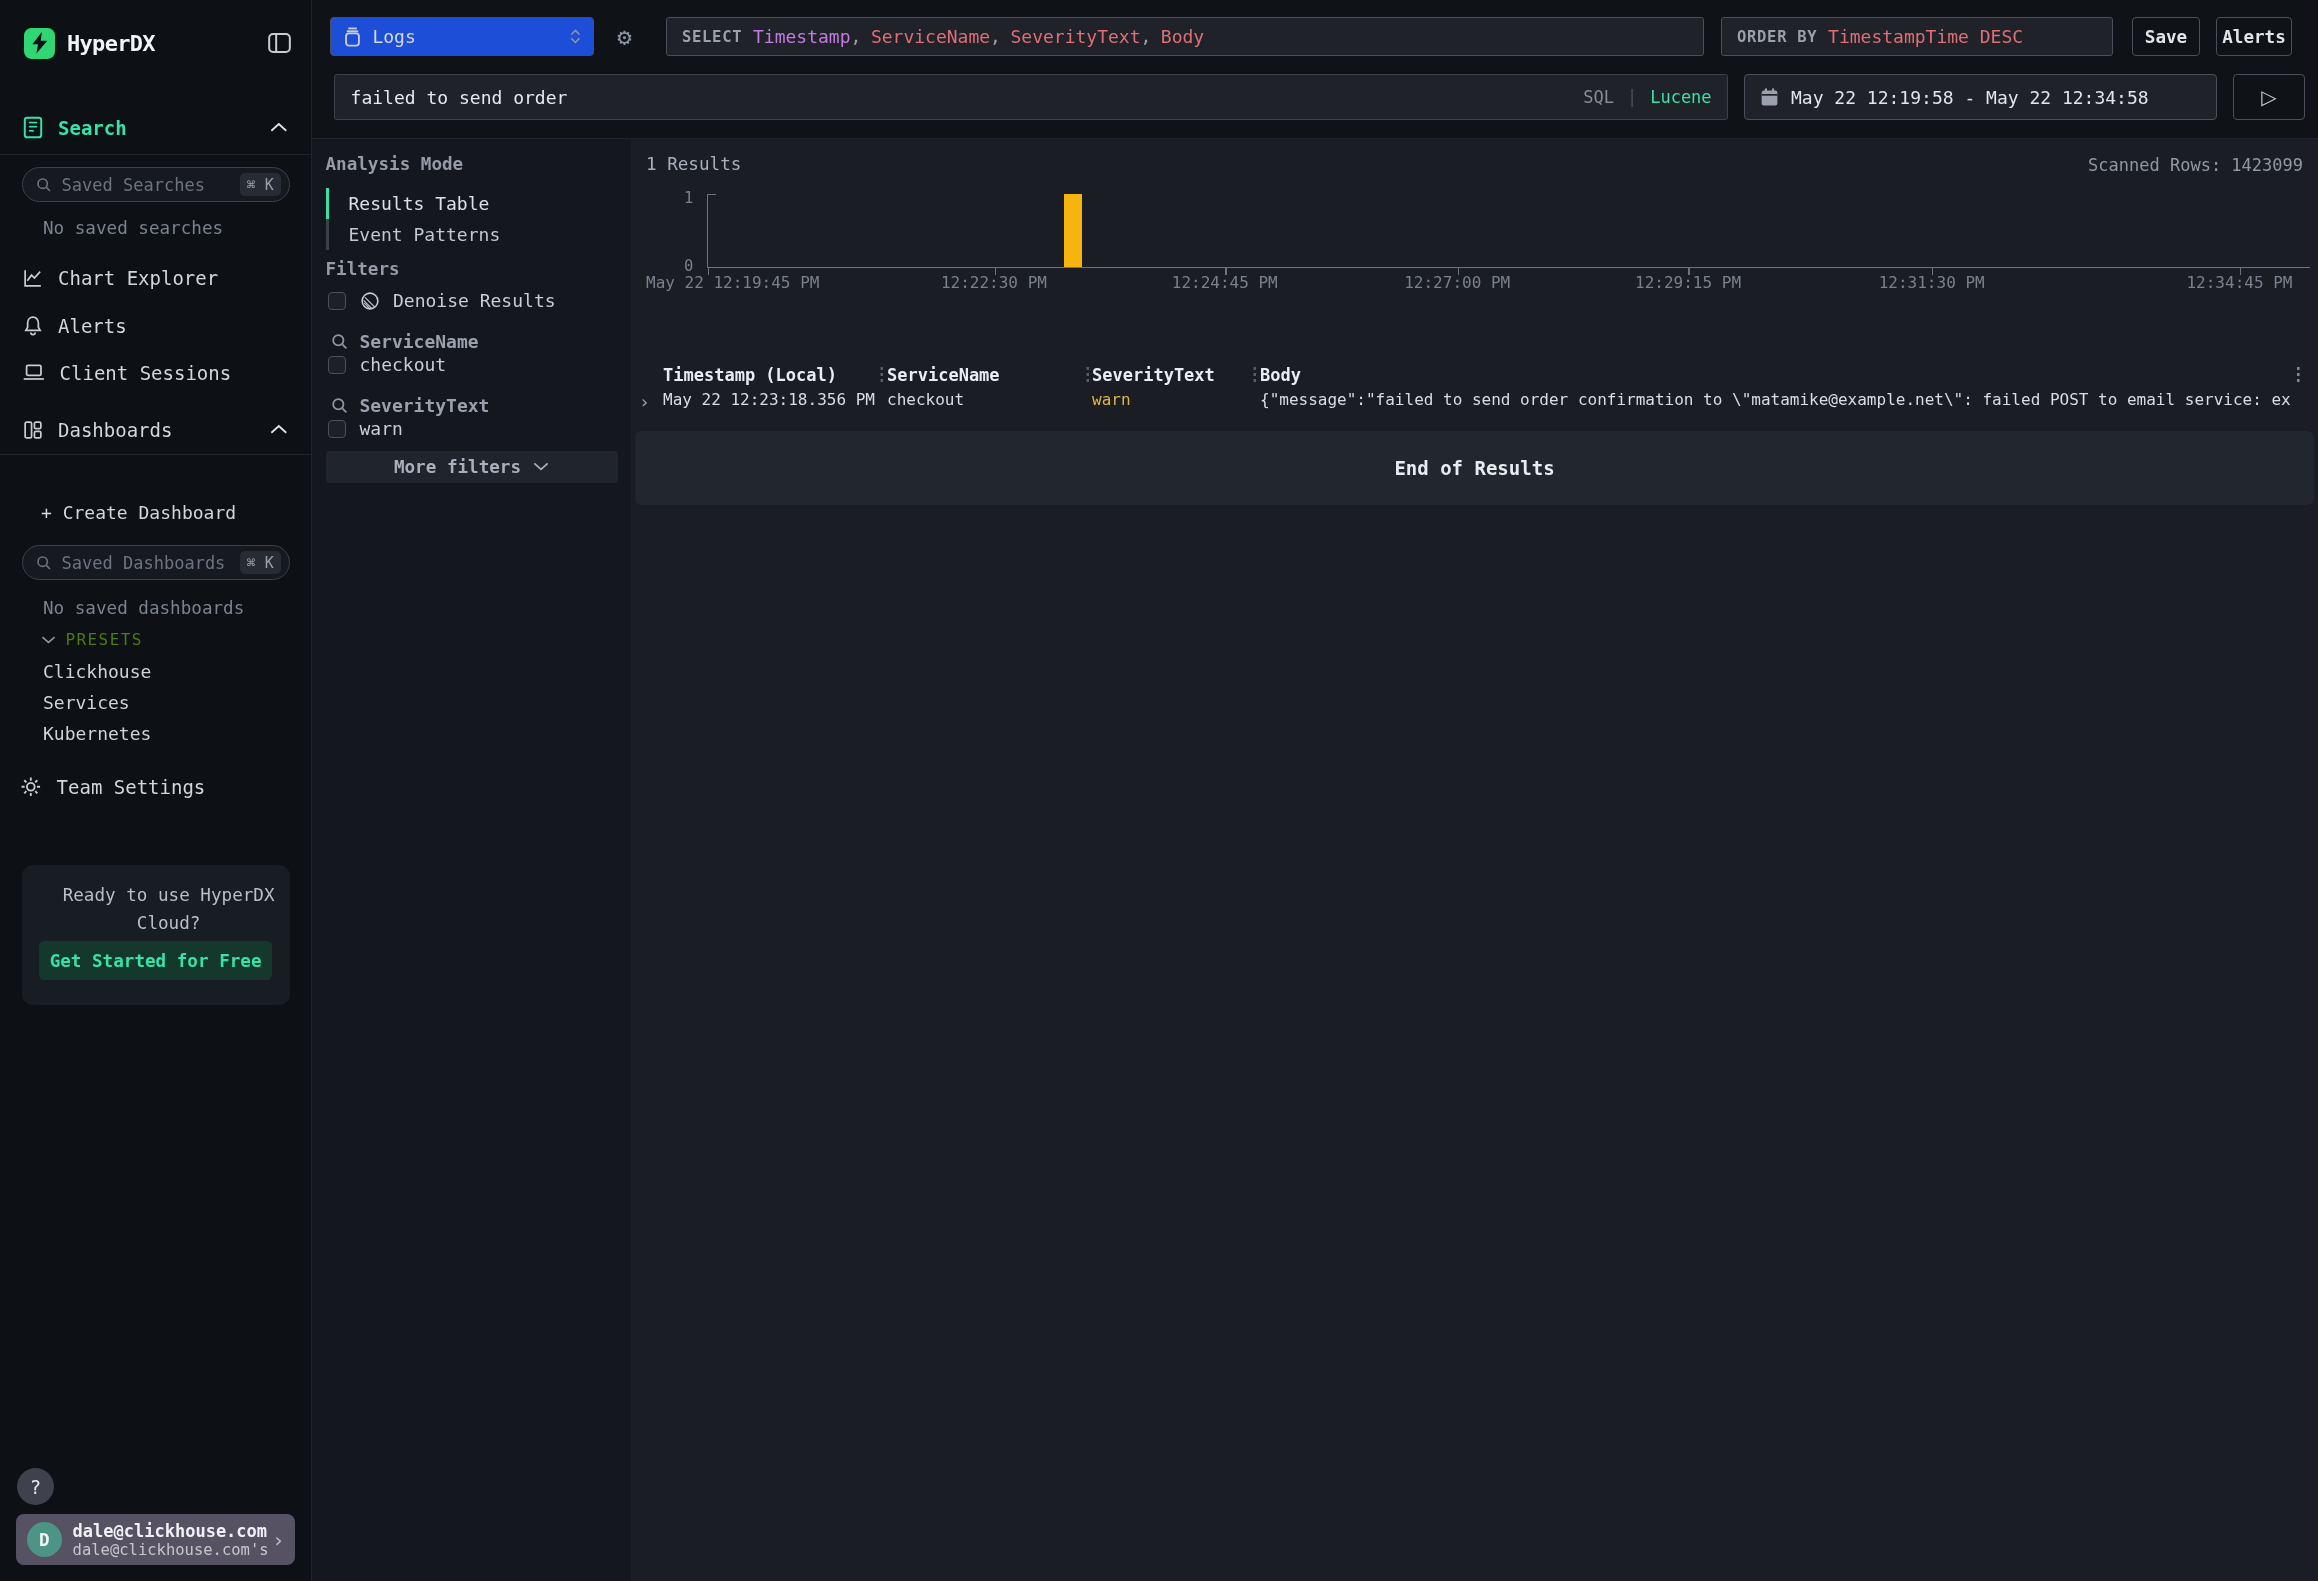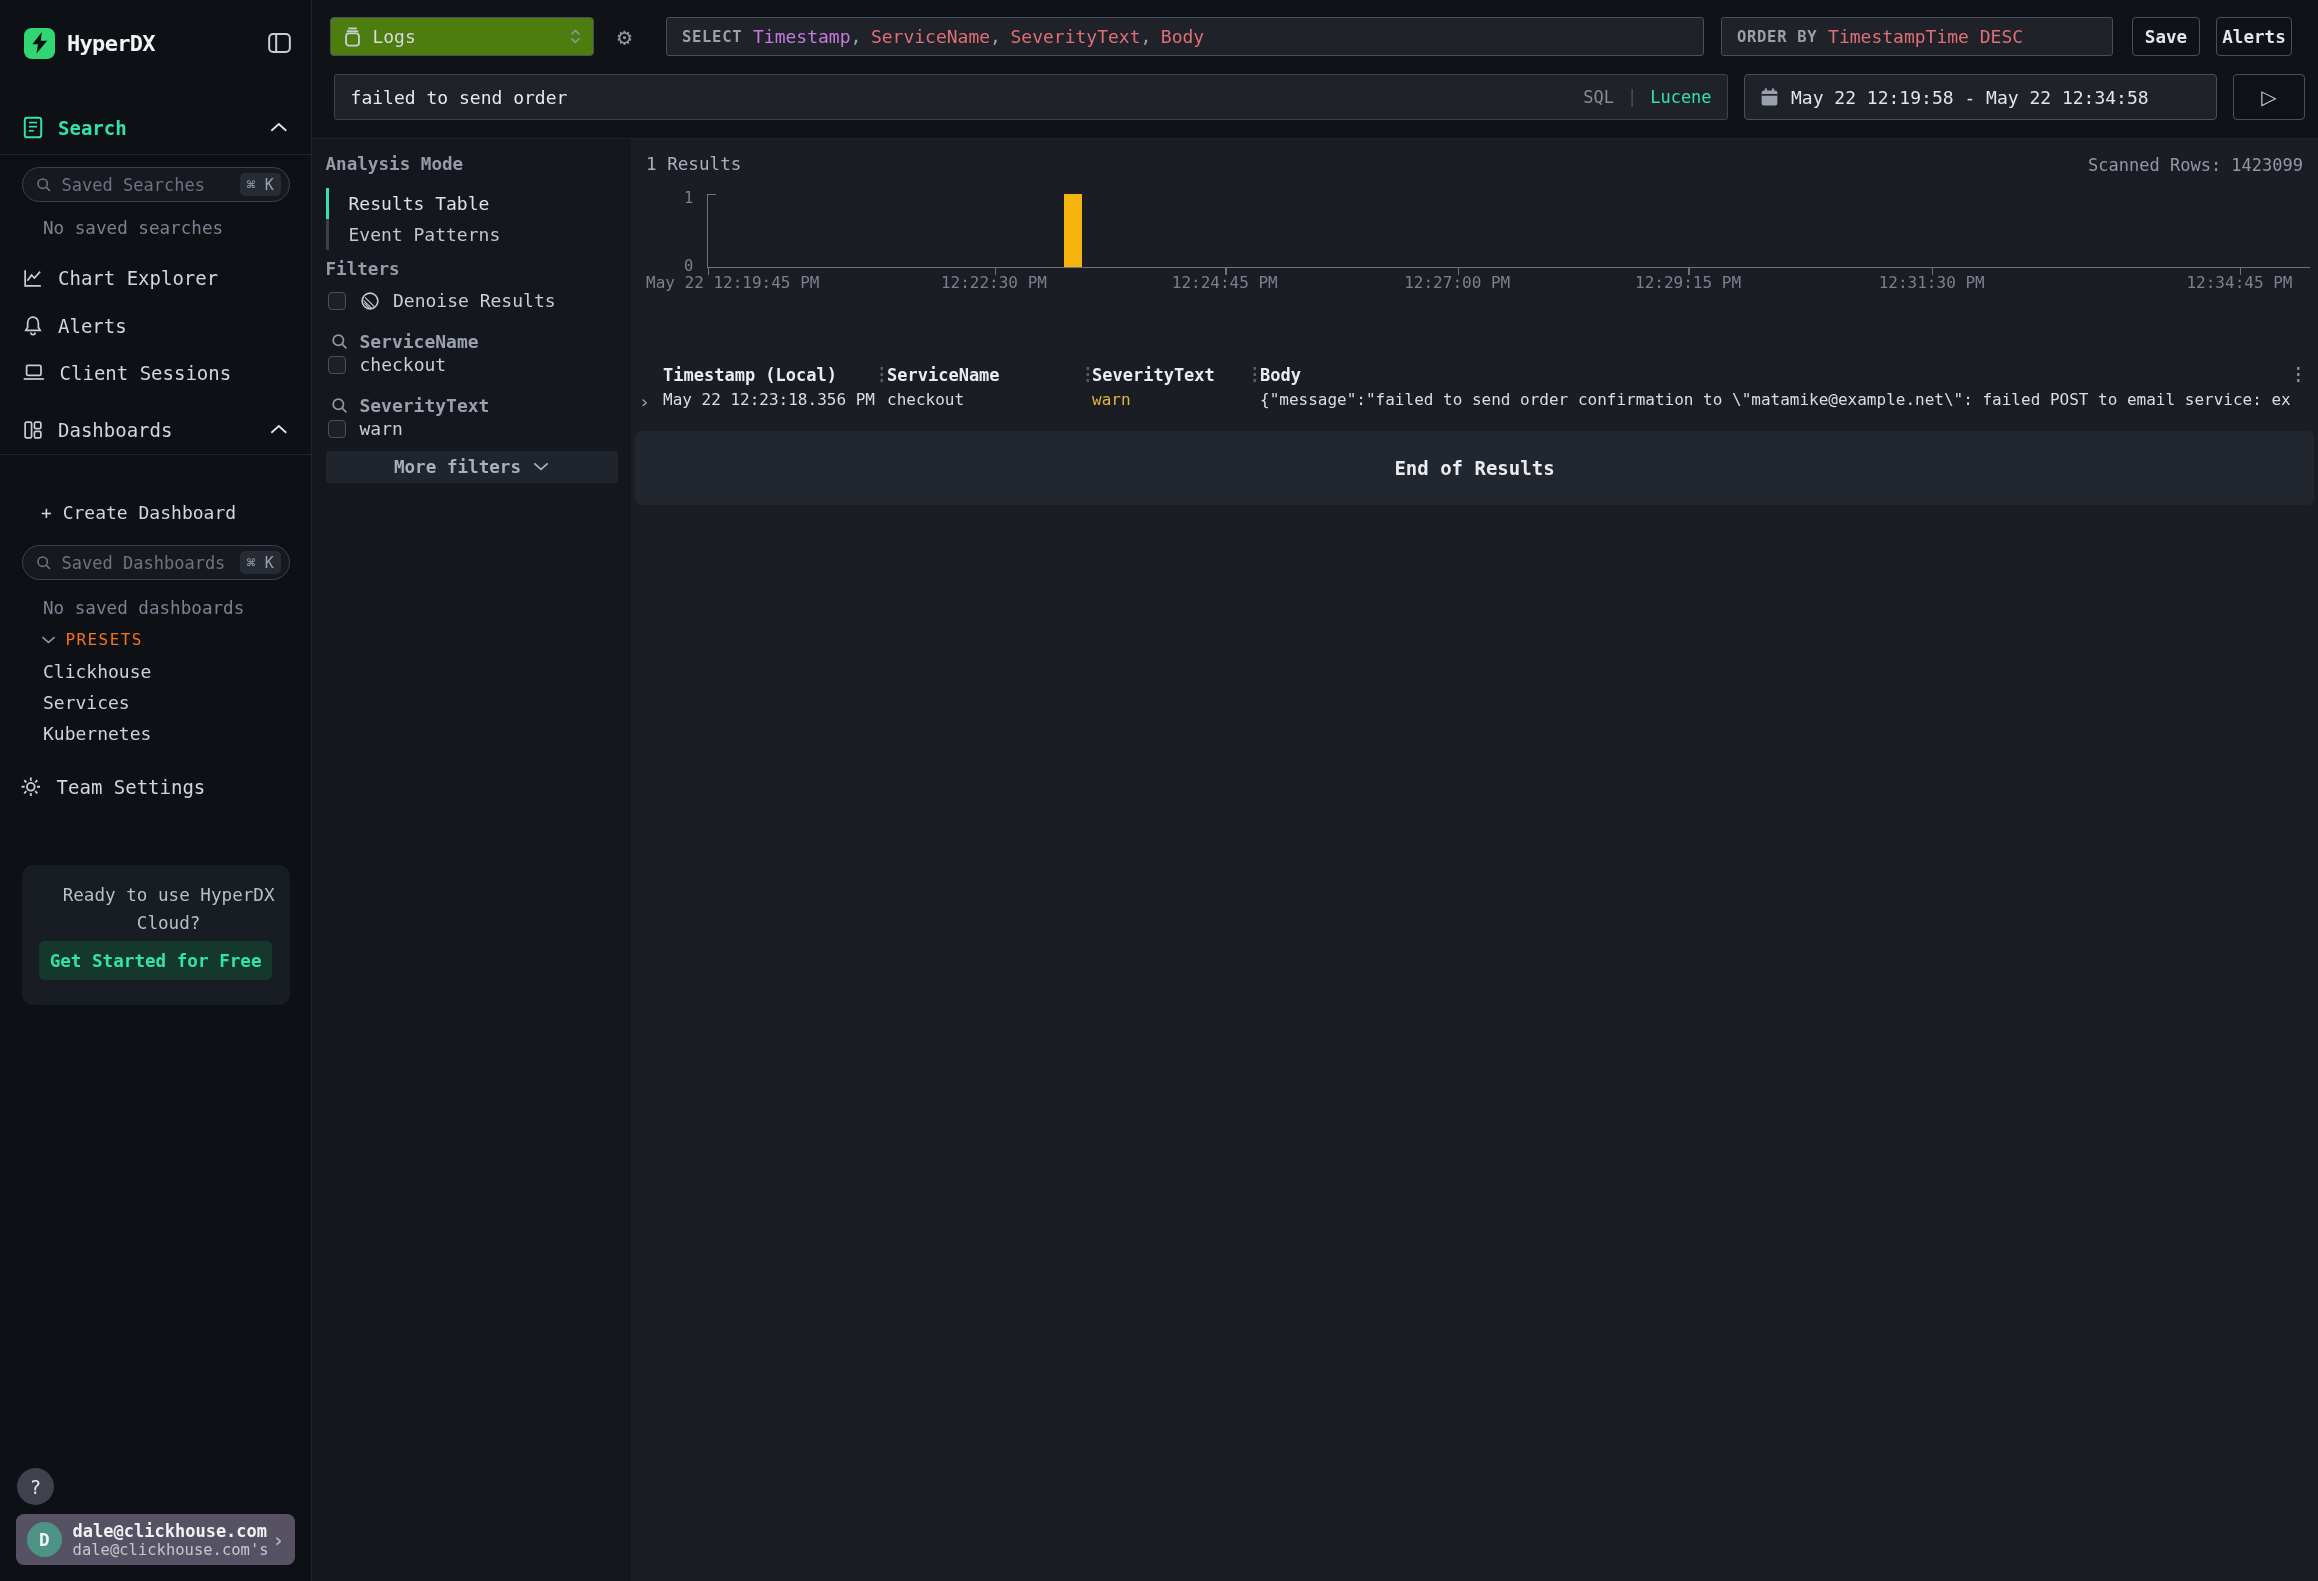--- a/index.html
+++ b/index.html
@@ -26,21 +26,21 @@
   .divider { position:absolute; left:0; width:100%; height:0.7px; background:#20242c; }
   .pill { position:absolute; left:21.6px; width:268px; height:35px; border-radius:17.6px;
     background:#16191f; border:0.7px solid #3c414b; display:flex; align-items:center;
     padding:0 8px 0 13.5px; cursor:text; }
   .pill input { flex:1; background:transparent; border:none; outline:none;
     font:inherit; font-size:17px; color:#aab0bb; margin-left:9.5px; min-width:0; }
   .pill input::placeholder { color:#6d7480; }
   .kbd { background:#272b33; border-radius:4.7px; padding:2.7px 6.8px; font-size:15px; color:#9aa1ad; white-space:nowrap; }
   .muted-line { position:absolute; left:43px; font-size:17.6px; color:#7b8290; }
   .presets-head { position:absolute; left:41px; display:flex; align-items:center; gap:9.5px;
-    font-size:16px; color:#f97316; letter-spacing:1.4px; cursor:pointer; }
+    font-size:16px; color:#4d7c0f; letter-spacing:1.4px; cursor:pointer; }
   .preset-item { position:absolute; left:43px; font-size:18px; color:#ced3da; cursor:pointer; }
   .promo { position:absolute; left:21.6px; top:865px; width:268px; height:140px; border-radius:10.8px;
     background:#181c23; text-align:center; padding-top:16px;padding-left:26px; }
   .promo .pline { font-size:17.6px; color:#b9bfc9; line-height:28px; }
   .promo-btn { position:absolute; left:17.6px; right:17.6px; top:76px; height:39px; border-radius:5.4px;
     background:var(--promo-btn-bg,#15382d); color:var(--accent,#35e3a8); font-weight:bold; font-size:17.6px;
     display:flex; align-items:center; justify-content:center; cursor:pointer; }
   .help-circle { position:absolute; left:17px; top:1468px; width:37px; height:37px; border-radius:50%;
     background:#3f414d; color:#e6e8ee; font-size:19px; display:flex; align-items:center;
     justify-content:center; cursor:pointer; }
@@ -48,21 +48,21 @@
     background:#575263; display:flex; align-items:center; padding:0 10.8px; cursor:pointer; }
   .avatar { width:35px; height:35px; border-radius:50%; background:#4d9487; color:#eef7f3;
     font-weight:bold; font-size:17.6px; display:flex; align-items:center; justify-content:center; }
   .user-text { margin-left:10.8px; overflow:hidden; }
   .user-name { font-size:17px; font-weight:bold; color:#f0f1f4; white-space:nowrap; }
   .user-sub { font-size:15.5px; color:#c5c7cd; white-space:nowrap; }
   .user-chev { margin-left:auto; color:#b9bcc7; font-size:20px; }
   
   .topbar { position:absolute; left:312px; top:0; width:2006px; height:139px;
     background:#0f1217; border-bottom:0.7px solid #1f232b; }
-  .ctrl { position:absolute; border:0.7px solid #4a505b; border-radius:4px; background:#4d7c0f;
+  .ctrl { position:absolute; border:0.7px solid #4a505b; border-radius:4px; background:#1d4ed8;
     display:flex; align-items:center; font-size:18px; color:#d6dae1; }
   .src-select { left:17.6px; top:17px; width:264px; height:39px; padding:0 12px; cursor:pointer; }
   .src-select .lbl { margin-left:10.8px; }
   .src-chevs { margin-left:auto; display:flex; flex-direction:column; gap:1.4px; }
   .gear-btn { position:absolute; left:292px; top:17px; width:41px; height:39px; display:flex;
     align-items:center; justify-content:center; font-size:24px; color:#8f96a3; cursor:pointer; }
   .query-box { left:354px; top:17px; width:1038px; height:39px; background:#1f2228; border-radius:2.7px;
     padding:16px 15px; cursor:text; white-space:nowrap; }
   .kw { color:#9aa1ab; font-weight:bold; font-size:15.5px; letter-spacing:0.7px; margin-right:10.8px; }
   .tok-purple { color:var(--purple,#c47be0); }

